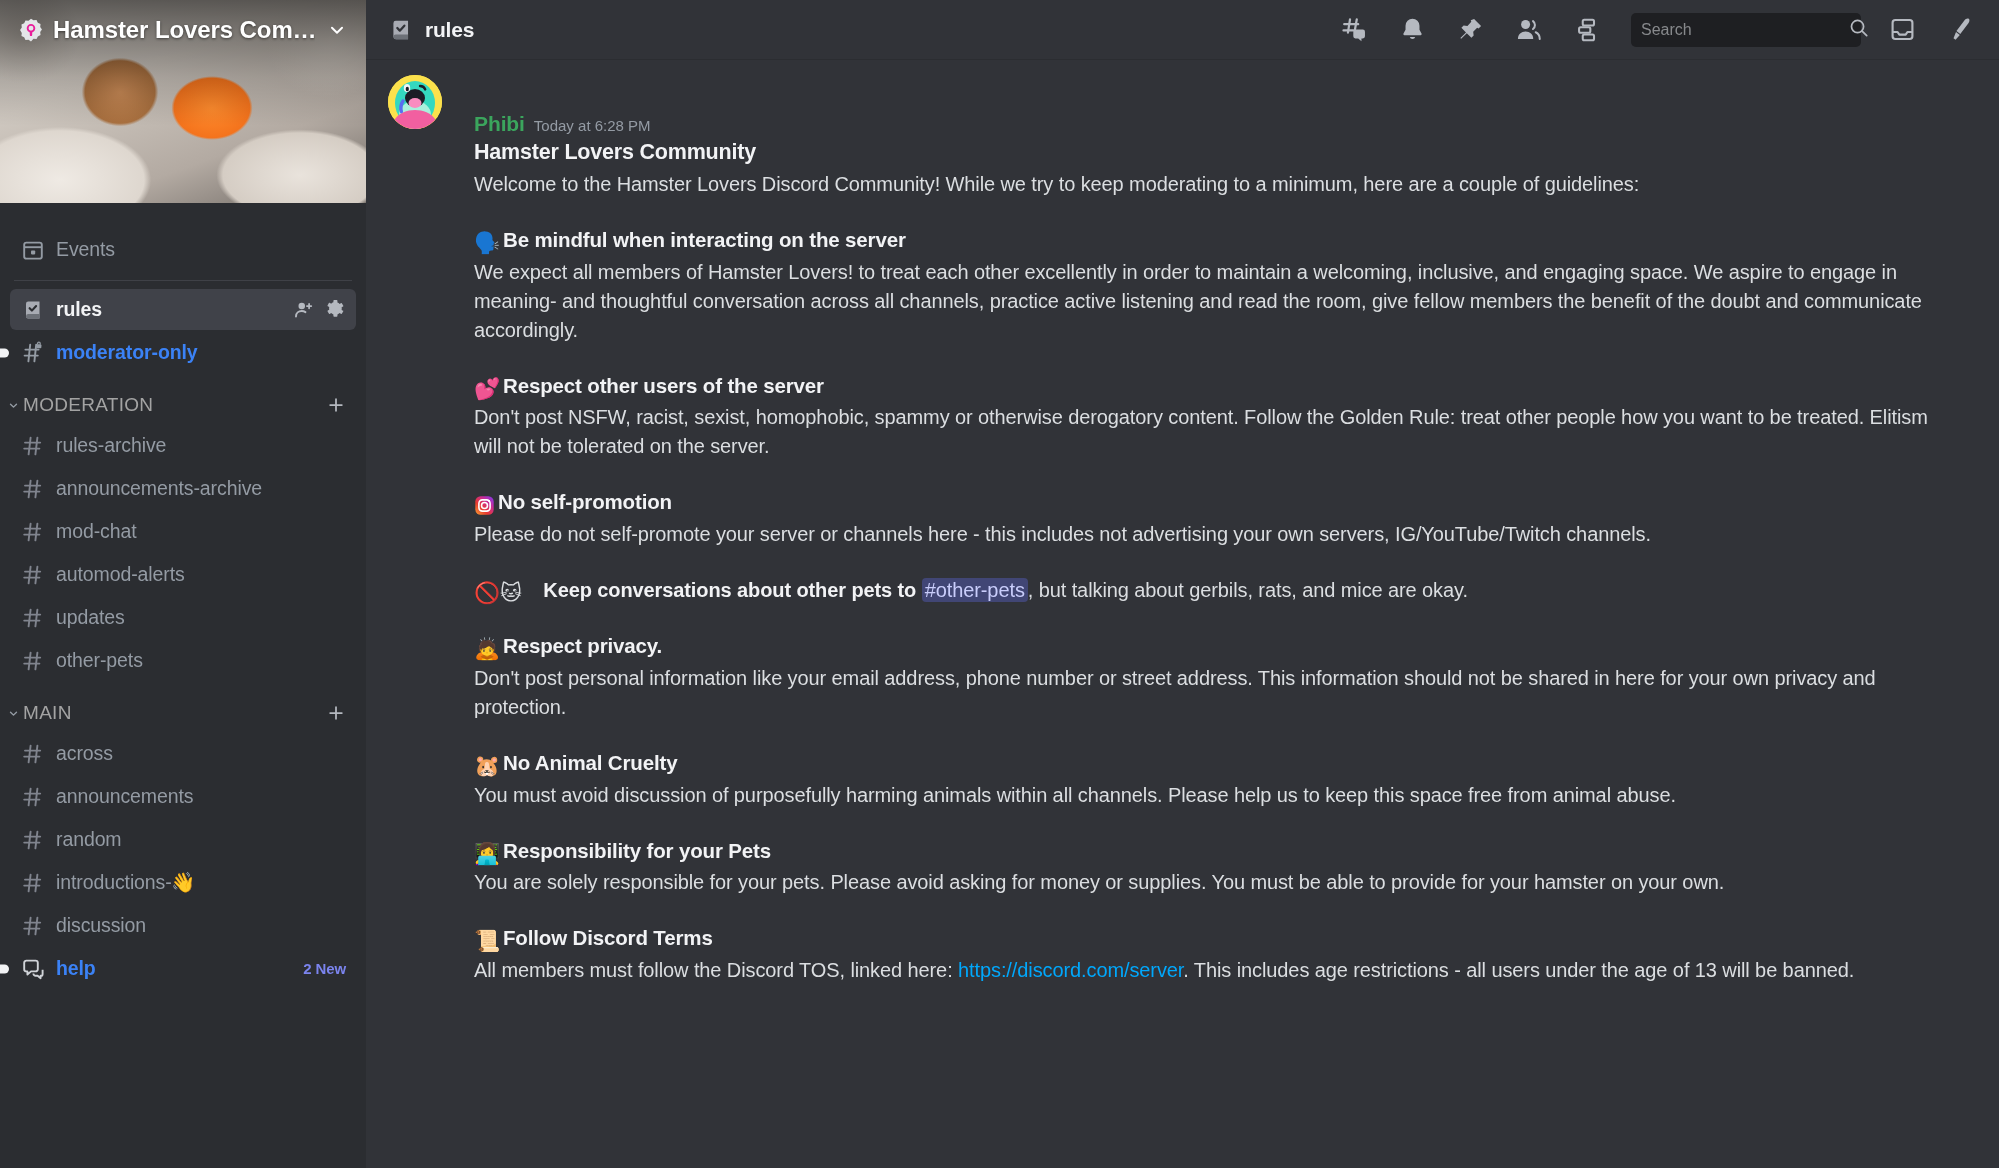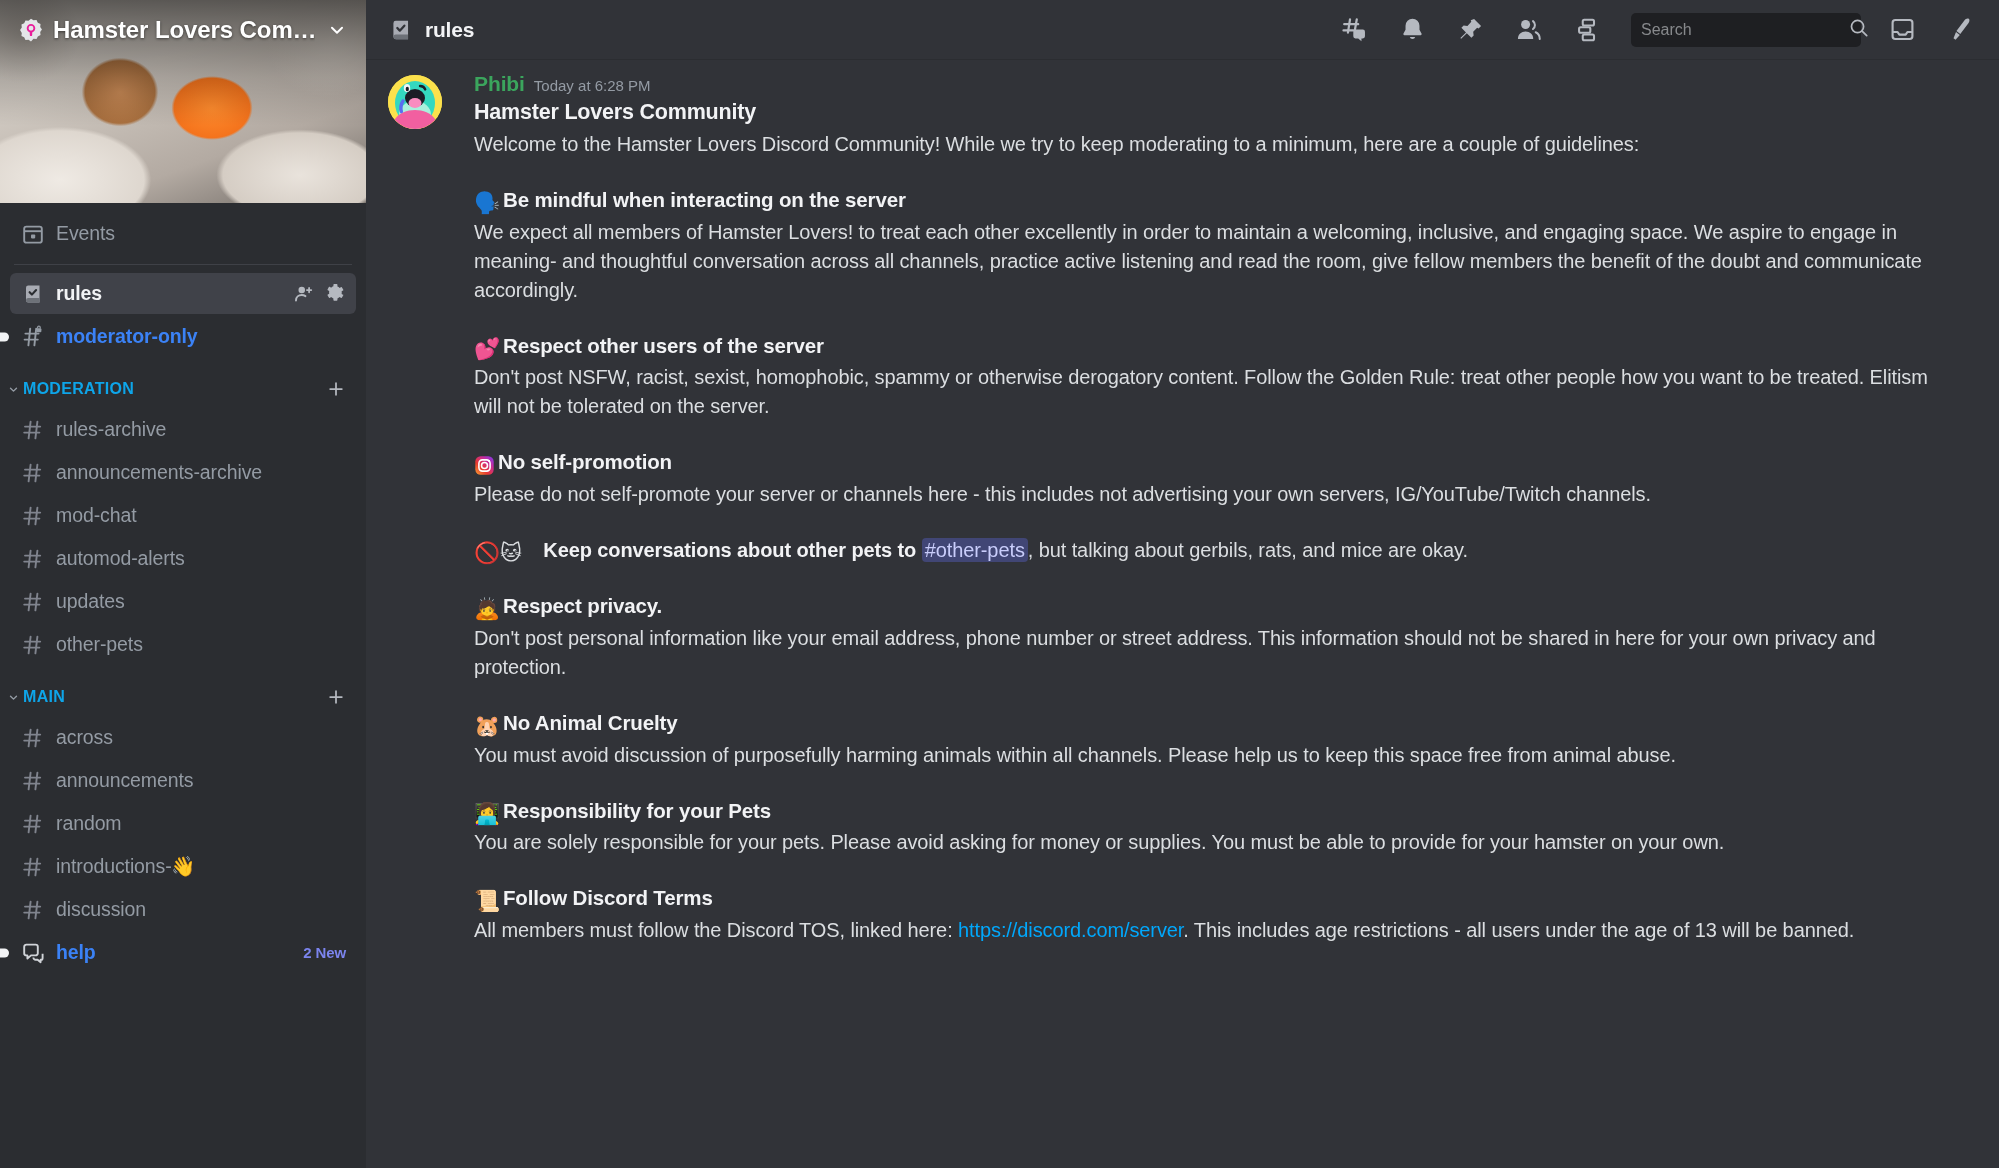--- a/index.html
+++ b/index.html
@@ -66,21 +66,21 @@
     overflow: hidden;
   }
   .chevron-down {
     flex: 0 0 auto;
     width: 26px; height: 26px;
     display: flex; align-items: center; justify-content: center;
   }
 
   .channels {
     flex: 1 1 auto;
-    padding-top: 10px;
+    padding-top: 26px;
     overflow: hidden;
   }
   .chan-row {
     position: relative;
     display: flex; align-items: center;
     height: 41px;
     margin: 0 10px 2px 10px;
     padding: 0 10px 0 10px;
     border-radius: 6px;
     cursor: pointer;
@@ -132,24 +132,24 @@
     margin: 14px 10px 2px 2px;
     padding: 0 10px 0 4px;
     cursor: pointer;
   }
   .cat-caret {
     flex: 0 0 auto; width: 14px; height: 14px;
     display:flex; align-items:center; justify-content:center;
     margin-right: 3px;
   }
   .cat-label {
-    font-size: 16px;
-    font-weight: 700;
+    font-size: 19px;
+    font-weight: 400;
     letter-spacing: 0.3px;
-    color: #0ea5e9;
+    color: #a3a3a3;
     text-transform: uppercase;
     flex: 1 1 auto;
   }
   .cat-add { flex: 0 0 auto; width: 20px; height: 20px; display:flex; align-items:center; justify-content:center; cursor:pointer; }
 
   
   .main {
     flex: 1 1 auto;
     height: 1168px;
     background: #313338;
@@ -206,21 +206,21 @@
   }
   .avatar-col { flex: 0 0 86px; padding-top: 3px; }
   .avatar {
     width: 54px; height: 54px;
     border-radius: 50%;
     overflow: hidden;
     position: relative;
     background: #fbe14c;
   }
   .msg-body { flex: 1 1 auto; min-width: 0; }
-  .msg-head { display: flex; align-items: baseline; gap: 9px; margin-bottom: 4px; }
+  .msg-head { display: flex; align-items: baseline; gap: 9px; margin-bottom: 4px; margin-top: 40px; }
   .msg-author { font-size: 21px; font-weight: 600; color: #3ba55d; letter-spacing: -0.1px; cursor: pointer; }
   .msg-time { font-size: 15px; color: #949ba4; }
   .msg-h1 {
     font-size: 21.5px; font-weight: 700; color: #f2f3f5;
     margin: 4px 0 5px 0; letter-spacing: -0.2px;
   }
   .msg-p {
     font-size: 20px; line-height: 1.45;
     color: #dbdee1;
     margin: 0 0 0 0;

